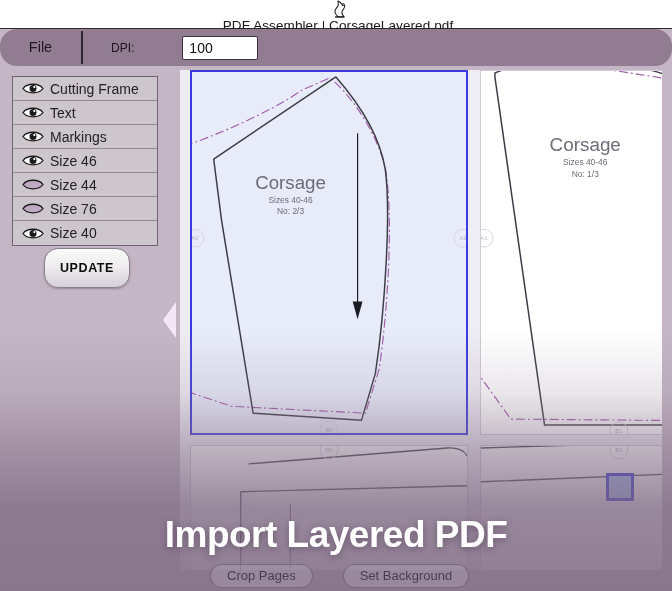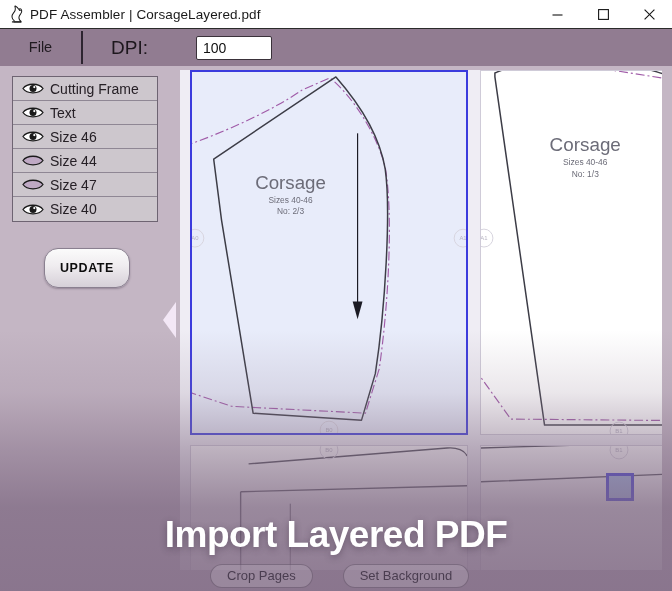--- a/index.html
+++ b/index.html
@@ -10,51 +10,51 @@
   }
   #app {
     position: relative; width: 672px; height: 591px; overflow: hidden;
     background: #c4b6c4;
   }
 
   
   .titlebar {
     position: absolute; left: 0; top: 0; width: 672px; height: 29px;
     background: #ffffff; border-bottom: 1px solid #2b2b2b;
-    display: flex; align-items: center;
+    display: flex; align-items: center; flex-direction: column;
   }
   .app-icon {
     width: 26px; height: 29px; display: flex; align-items: center; justify-content: center;
     padding-left: 6px;
   }
   .title-text {
     font-size: 13.5px; color: #1a1a1a; letter-spacing: 0.1px;
     white-space: nowrap; padding-left: 4px;
   }
   .win-controls { margin-left: auto; display: flex; height: 29px; }
   .win-btn {
     width: 46px; height: 29px; display: flex; align-items: center; justify-content: center;
     color: #151515;
   }
 
   
   .toolbar {
     position: absolute; left: 0; top: 29px; width: 672px; height: 37px;
     background: #917c91;
-    display: flex; align-items: center;
+    display: flex; align-items: center; border-radius: 17px;
   }
   .menu-file {
     width: 81px; text-align: center; font-size: 14.5px; color: #201a20;
     line-height: 37px; height: 37px;
   }
   .tb-sep {
     width: 2px; height: 33px; background: #2d2430; margin: 0 2px 0 0;
   }
   .dpi-label {
-    font-size: 19px; color: #1d171d; margin-left: 26px; margin-right: 8px;
+    font-size: 12px; color: #1d171d; margin-left: 26px; margin-right: 8px;
   }
   .dpi-input {
     width: 76px; height: 24px; background: #ffffff;
     border: 1px solid #3a323a; border-radius: 2px;
     font-size: 14px; font-family: "Liberation Sans", sans-serif;
     color: #101010; padding: 0 6px; outline: none; margin-left: 40px;
   }
 
   
   .sidebar {
@@ -223,20 +223,30 @@
         <span class="eye">
           <svg width="22" height="13" viewBox="0 0 22 13" aria-hidden="true">
             <path d="M1 6.5 C5 0.8, 17 0.8, 21 6.5 C17 12.2, 5 12.2, 1 6.5 Z" fill="#ffffff" stroke="#1a1a1a" stroke-width="1.3"></path>
             <circle cx="11" cy="6.5" r="3.5" fill="#1a1a1a"></circle>
             <circle cx="12.3" cy="5.1" r="1.1" fill="#ffffff"></circle>
           </svg>
         </span>
         <span class="layer-label">Text</span>
       </div>
 
+      <div class="layer-row">
+        <span class="eye">
+          <svg width="22" height="13" viewBox="0 0 22 13" aria-hidden="true">
+            <path d="M1 6.5 C5 0.8, 17 0.8, 21 6.5 C17 12.2, 5 12.2, 1 6.5 Z" fill="#ffffff" stroke="#1a1a1a" stroke-width="1.3"></path>
+            <circle cx="11" cy="6.5" r="3.5" fill="#1a1a1a"></circle>
+            <circle cx="12.3" cy="5.1" r="1.1" fill="#ffffff"></circle>
+          </svg>
+        </span>
+        <span class="layer-label">Markings</span>
+      </div>
 
       <div class="layer-row">
         <span class="eye">
           <svg width="22" height="13" viewBox="0 0 22 13" aria-hidden="true">
             <path d="M1 6.5 C5 0.8, 17 0.8, 21 6.5 C17 12.2, 5 12.2, 1 6.5 Z" fill="#ffffff" stroke="#1a1a1a" stroke-width="1.3"></path>
             <circle cx="11" cy="6.5" r="3.5" fill="#1a1a1a"></circle>
             <circle cx="12.3" cy="5.1" r="1.1" fill="#ffffff"></circle>
           </svg>
         </span>
         <span class="layer-label">Size 46</span>
@@ -250,21 +260,21 @@
         </span>
         <span class="layer-label">Size 44</span>
       </div>
 
       <div class="layer-row">
         <span class="eye">
           <svg width="22" height="13" viewBox="0 0 22 13" aria-hidden="true">
             <path d="M1 6.5 C5 0.8, 17 0.8, 21 6.5 C17 12.2, 5 12.2, 1 6.5 Z" fill="#bfa9c4" stroke="#1a1a1a" stroke-width="1.3"></path>
           </svg>
         </span>
-        <span class="layer-label">Size 47</span>
+        <span class="layer-label">Size 76</span>
       </div>
 
       <div class="layer-row">
         <span class="eye">
           <svg width="22" height="13" viewBox="0 0 22 13" aria-hidden="true">
             <path d="M1 6.5 C5 0.8, 17 0.8, 21 6.5 C17 12.2, 5 12.2, 1 6.5 Z" fill="#ffffff" stroke="#1a1a1a" stroke-width="1.3"></path>
             <circle cx="11" cy="6.5" r="3.5" fill="#1a1a1a"></circle>
             <circle cx="12.3" cy="5.1" r="1.1" fill="#ffffff"></circle>
           </svg>
         </span>

